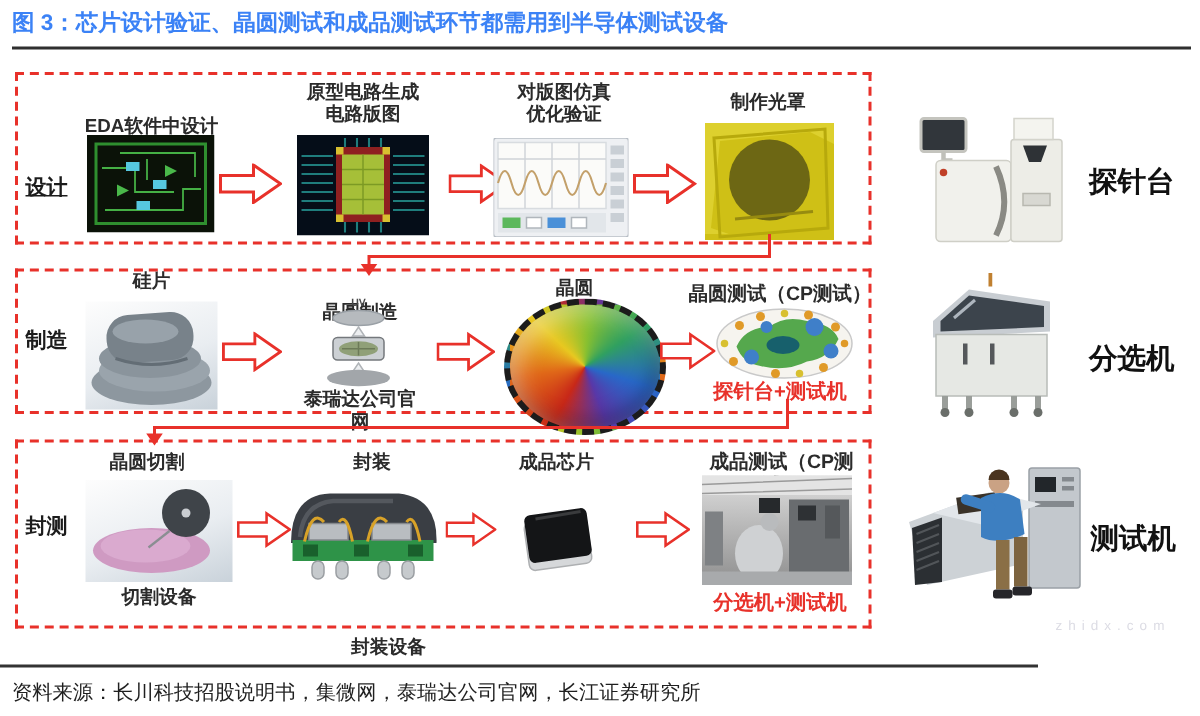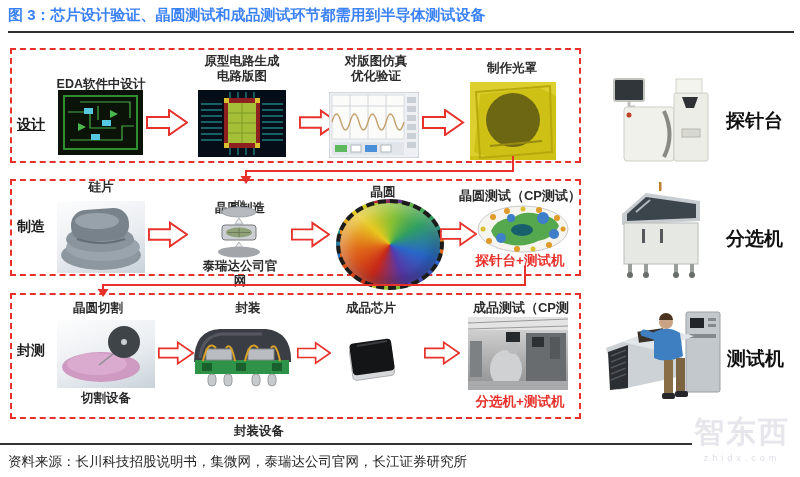--- a/index.html
+++ b/index.html
@@ -359,15 +359,14 @@
     <rect x="60" y="93" width="13" height="6" rx="2" fill="#26262a"></rect>
     <rect x="73" y="91" width="13" height="6" rx="2" fill="#26262a"></rect>
   </svg>
 </div>
 <div class="abs eq-label" style="left:727px;top:346px;">测试机</div>
 
 <div class="abs bottom-rule" style="left:0;top:443px;width:692px;"></div>
 <div class="abs source-text" style="left:8px;top:453px;">资料来源：长川科技招股说明书，集微网，泰瑞达公司官网，长江证券研究所</div>
 
 <div class="abs" style="left:688px;top:412px;width:108px;text-align:center;">
-  <div class="wm-name">智东西</div>
   <div class="wm-domain">zhidx.com</div>
 </div>
 
 </body></html>

